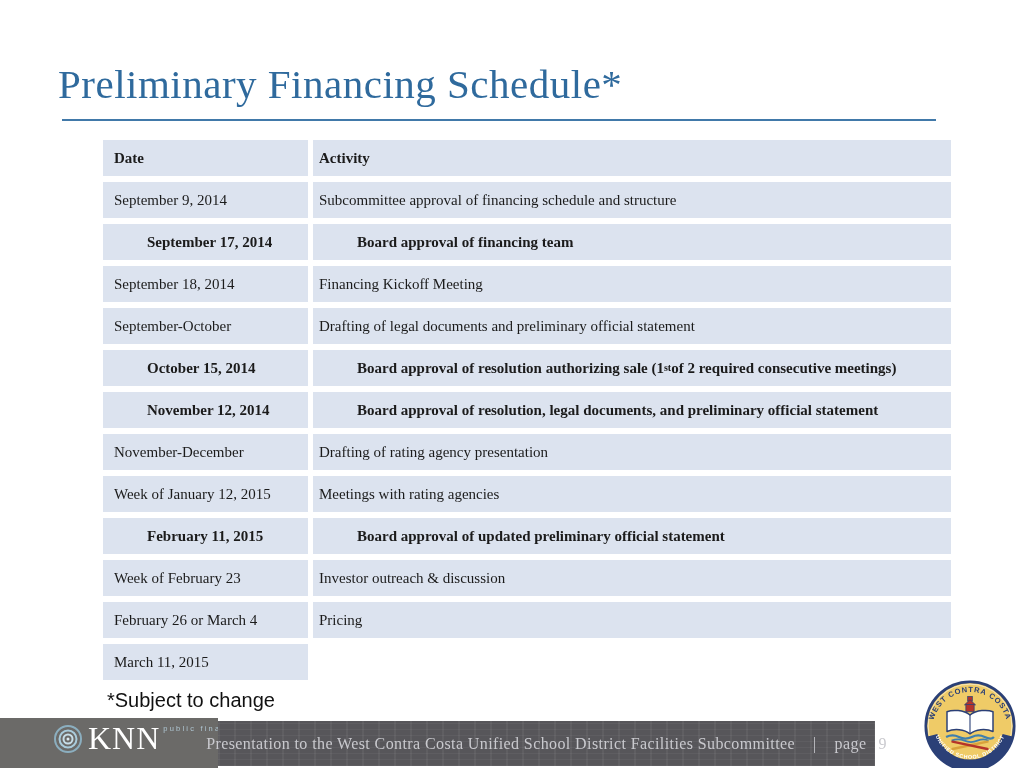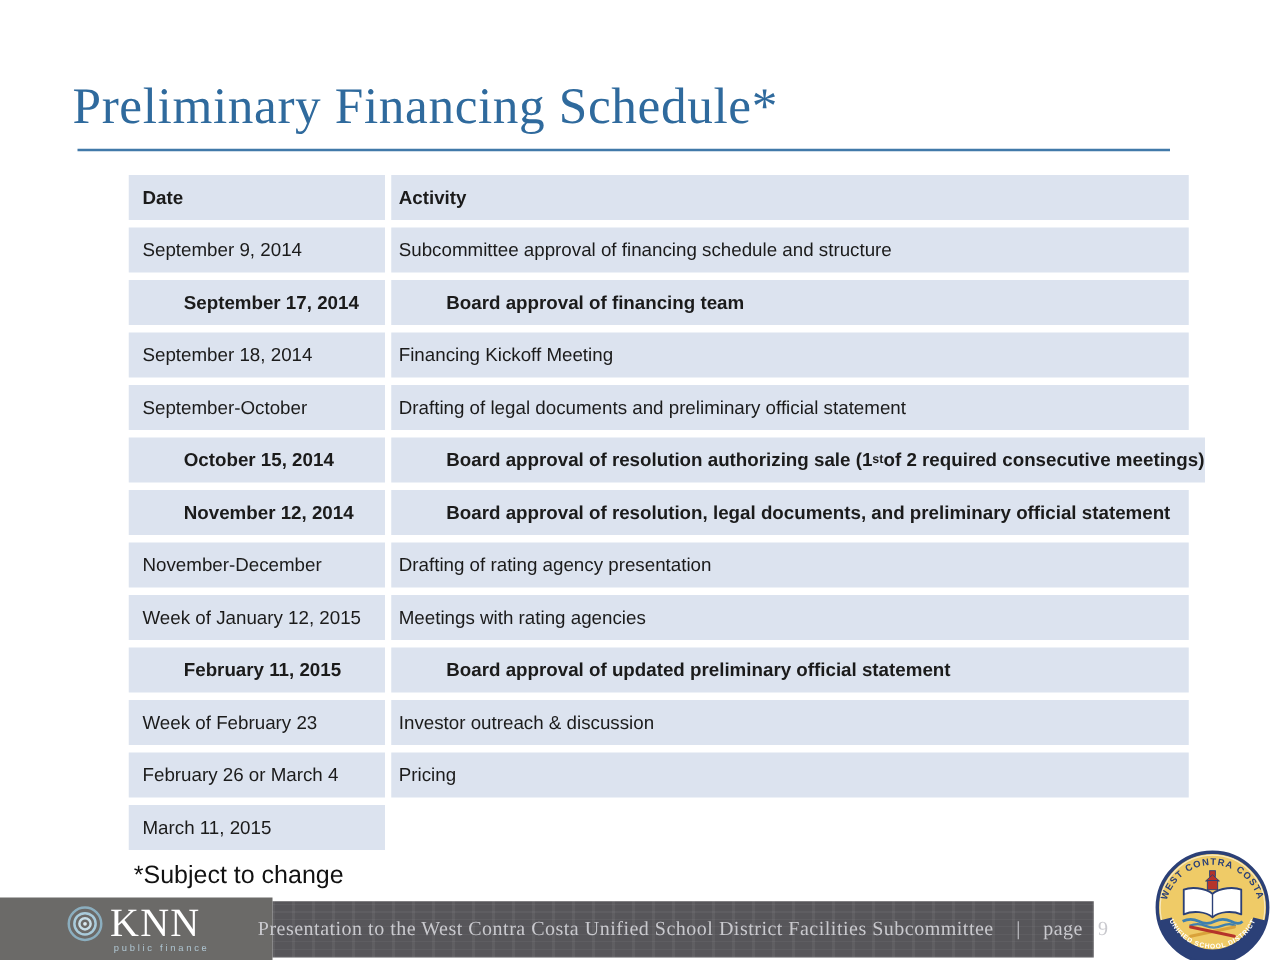--- a/index.html
+++ b/index.html
@@ -15,21 +15,21 @@
     font-family:"Liberation Serif", serif;
     font-size:41px; font-weight:400; color:#2F6A9D;
     letter-spacing:0.5px; white-space:nowrap;
   }
   .title-rule {
     position:absolute; left:62px; top:119px; width:874px; height:0;
     border-top:2px solid #4179A9;
   }
 
   
-  .schedule-table { position:absolute; left:103px; top:140px; width:848px; }
+  .schedule-table { position:absolute; left:103px; top:140px; width:848px;font-family:Liberation Serif, serif; }
   .trow { display:flex; gap:5px; margin-bottom:6px; }
   .cell {
     background:#DCE3EF; height:36px; box-sizing:border-box;
     display:flex; align-items:center;
     font-size:15px; color:#1b1b1b; white-space:nowrap;
   }
   .date-cell { width:205px; padding-left:11px; flex:none; }
   .activity-cell { flex:1; padding-left:6px; }
   .trow.header .cell { font-weight:bold; }
   .trow.bold .cell { font-weight:bold;padding-left:44px; }
@@ -57,21 +57,21 @@
     display:flex; align-items:flex-start; white-space:nowrap;
   }
   .footer-sep { margin:0 18px; }
   .footer-pageno { margin-left:12px; }
 
   
   .knn-logo {
     position:absolute; left:52px; top:723px;
     display:flex; align-items:flex-start; gap:4px;
   }
-  .knn-wordmark { display:flex; flex-direction:column; }
+  .knn-wordmark { display:flex; flex-direction:row;text-align:right; }
   .knn-name {
     font-family:"Liberation Serif", serif;
     font-size:32px; line-height:30px; color:#ffffff; letter-spacing:1px;
   }
   .knn-tagline {
     font-size:7.5px; letter-spacing:2.2px; color:#AFC6D2;
     margin-top:1px; margin-left:3px; white-space:nowrap;
   }
 
   

